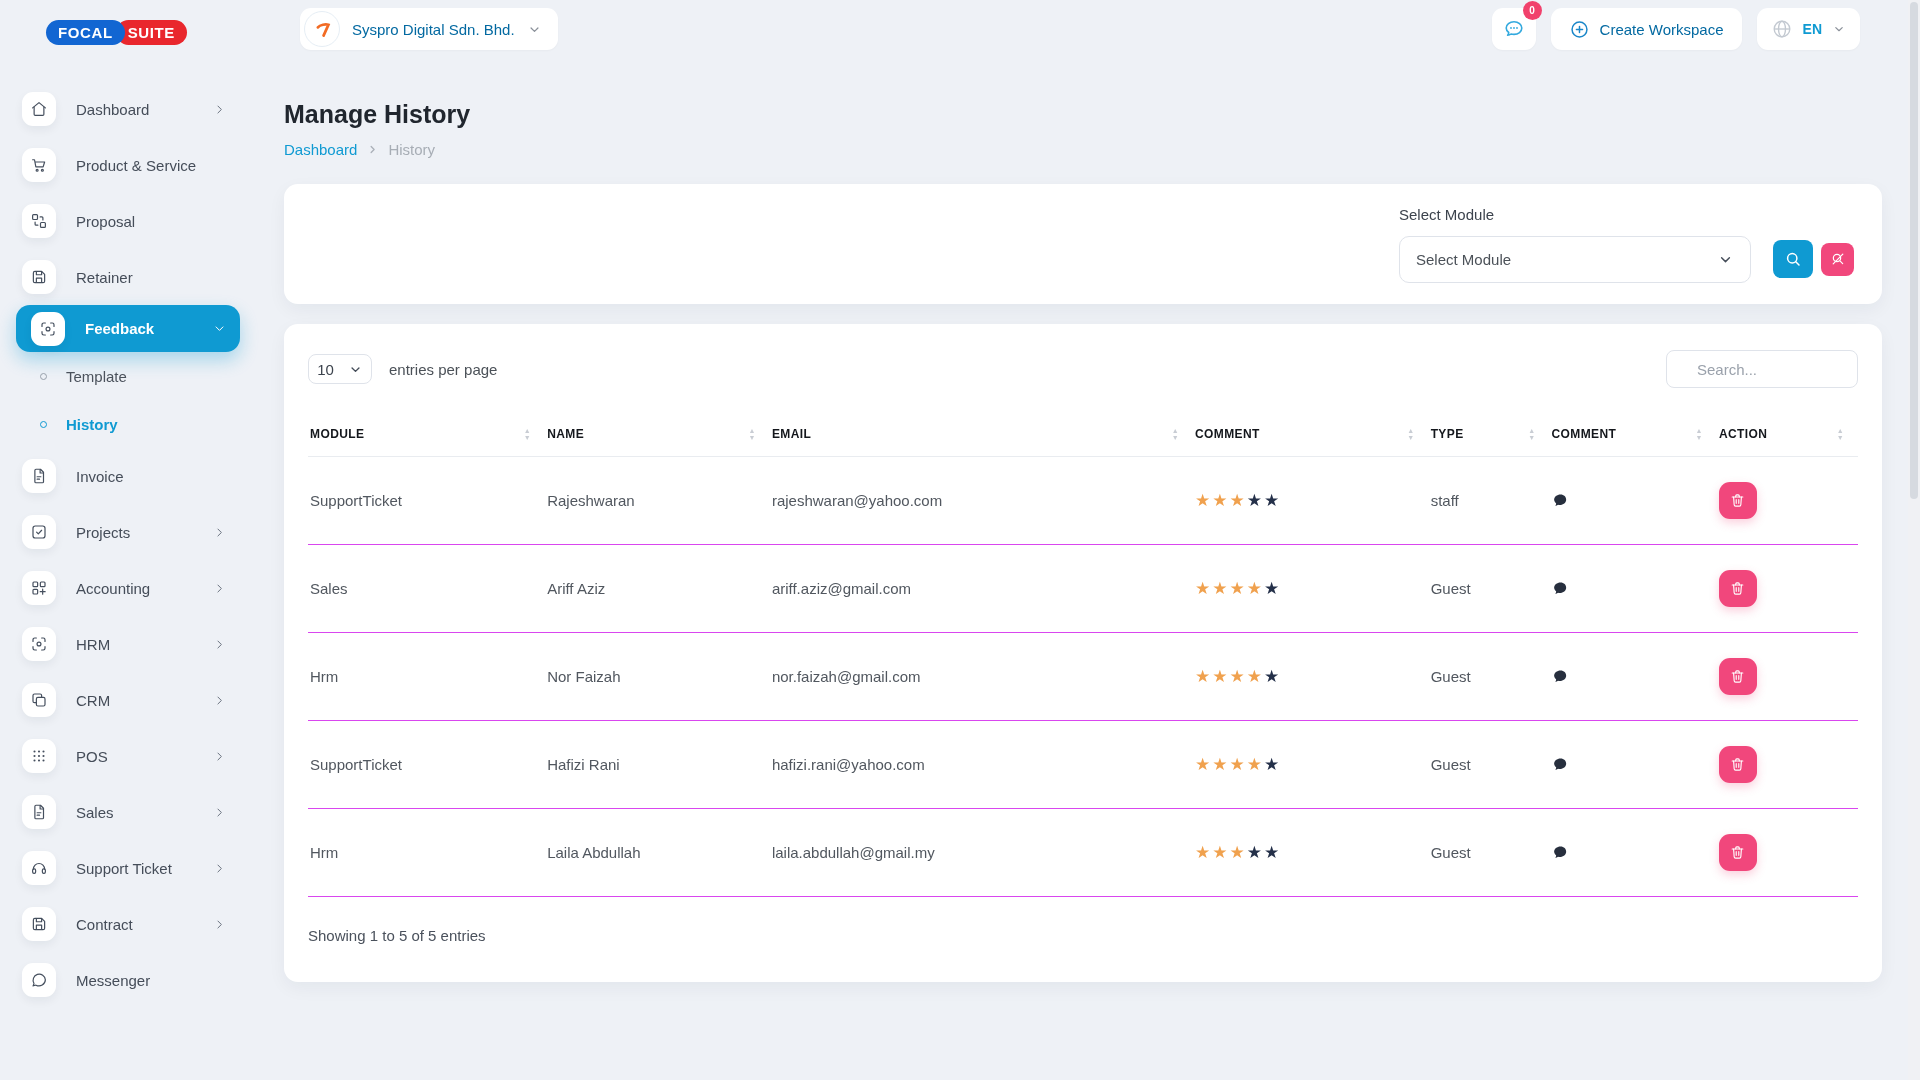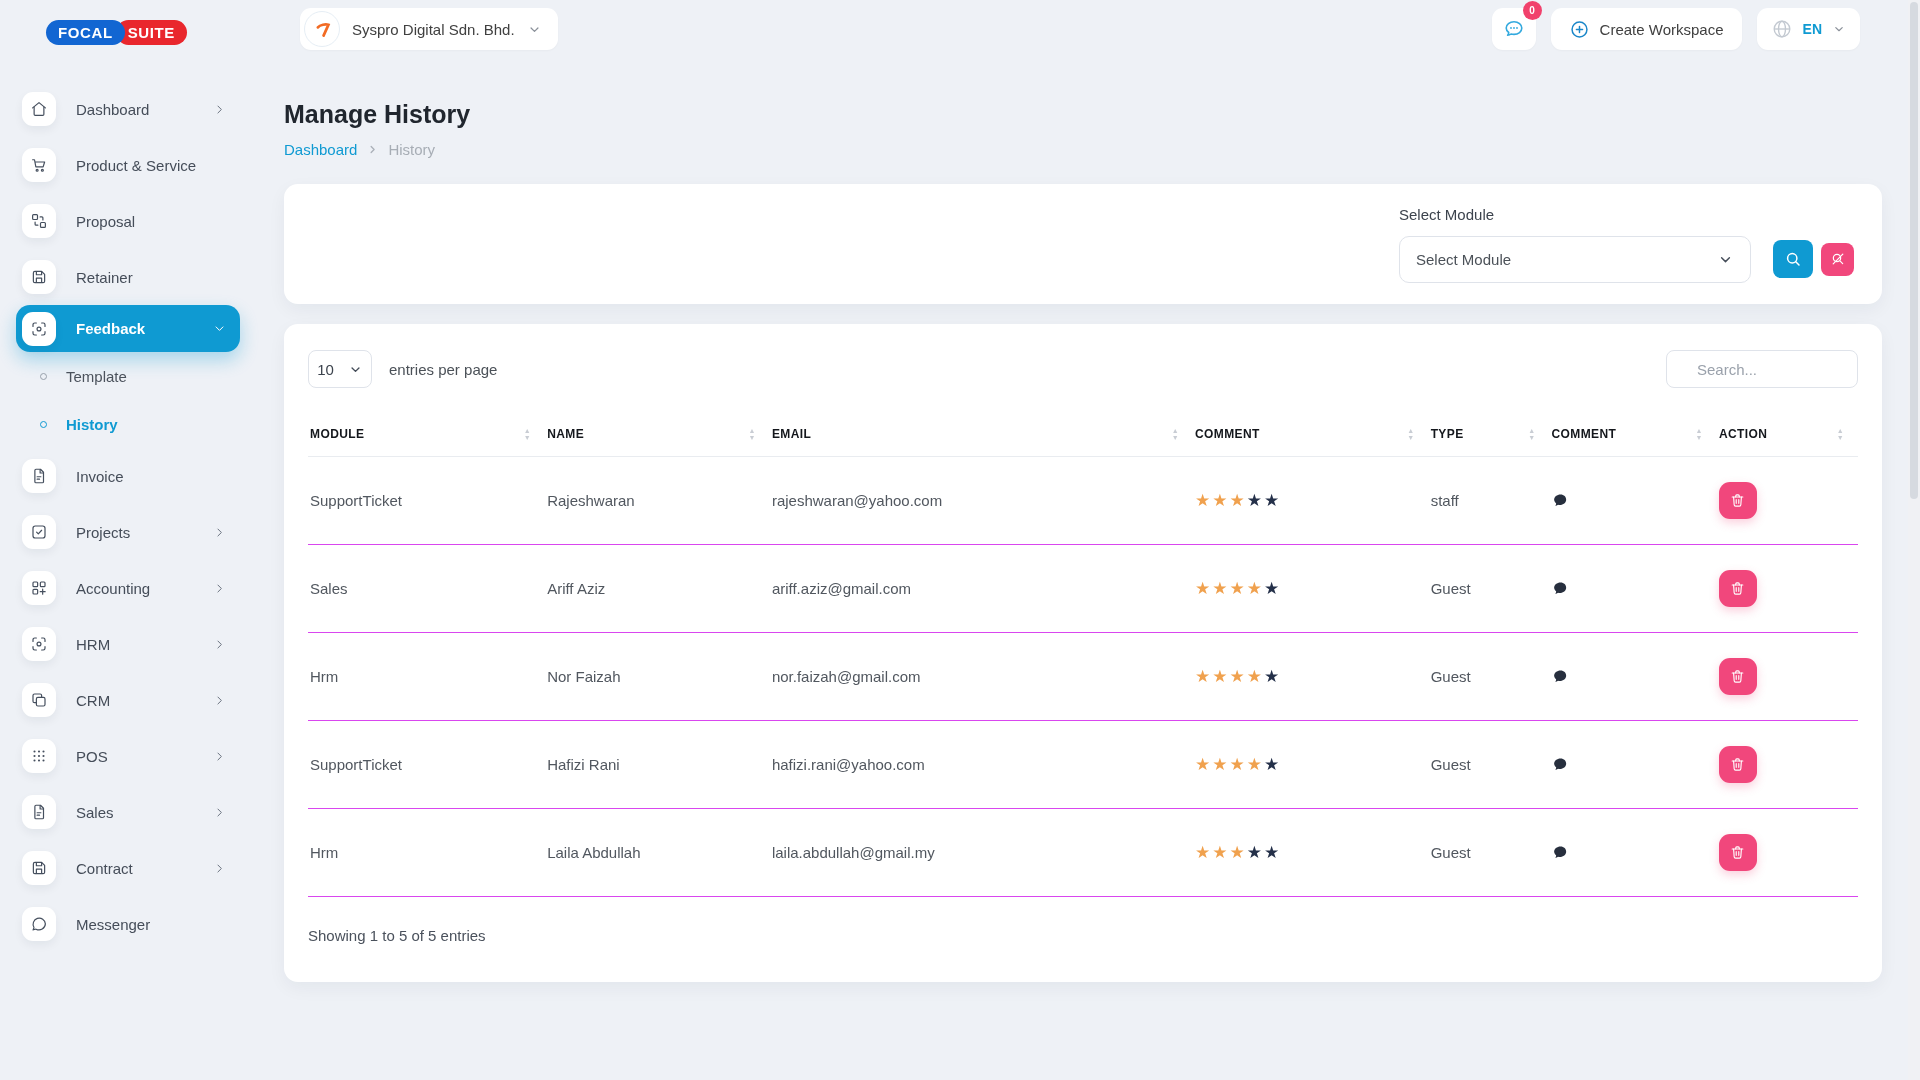--- a/index.html
+++ b/index.html
@@ -15,35 +15,35 @@
   .sidebar { position:absolute; left:0; top:0; width:240px; height:1080px; }
   .logo { margin:20px 0 0 46px; display:inline-flex; align-items:center; white-space:nowrap; }
   .logo span { font-size:15px; font-weight:700; letter-spacing:.6px; color:#fff; padding:4px 12px; border-radius:14px; }
   .logo-focal { background:var(--logo-blue); position:relative; z-index:2; margin-right:-9px; }
   .logo-suite { background:var(--logo-red); padding-left:16px; }
   .menu { padding-top:36px; }
   .menu-item { height:56px; display:flex; align-items:center; padding-left:22px; cursor:pointer; }
   .icon-tile { width:34px; height:34px; border-radius:11px; background:#fff; display:flex; align-items:center; justify-content:center; color:#454f5e; box-shadow:0 4px 10px rgba(25,35,55,.06); flex:0 0 34px; }
   .menu-label { margin-left:20px; font-size:15px; font-weight:500; color:#454d59; flex:1; }
   .menu-chevron { color:#6b7380; margin-right:13px; display:flex; }
-  .menu-item.active { background:var(--accent); border-radius:14px; margin:0 0 0 16px; padding-left:6px; box-shadow:0 8px 18px rgba(15,154,210,.32); height:47px; }
+  .menu-item.active { background:var(--accent); border-radius:14px; margin:0 0 0 16px; padding-left:15px; box-shadow:0 8px 18px rgba(15,154,210,.32); height:47px; }
   .menu-item.active .menu-label { color:#fff; font-weight:700; }
   .menu-item.active .menu-chevron { color:#fff; }
   .submenu-item { height:48px; display:flex; align-items:center; padding-left:40px; cursor:pointer; }
   .bullet { width:7px; height:7px; border-radius:50%; border:1.6px solid #98a0ab; flex:0 0 7px; }
   .submenu-label { margin-left:19px; font-size:15px; color:#4b525c; }
   .submenu-item.active .bullet { border-color:var(--accent); }
   .submenu-item.active .submenu-label { color:var(--accent); font-weight:700; }
 
   
   .topbar { position:absolute; left:0; top:0; right:12px; height:58px; display:flex; align-items:center; padding:0 48px 0 300px; }
   .pill { background:#fff; border-radius:11px; height:42px; display:flex; align-items:center; box-shadow:0 1px 2px rgba(16,24,40,.03); cursor:pointer; }
   .ws-pill { padding:0 16px 0 4px; gap:12px; }
   .ws-logo { width:36px; height:36px; border-radius:50%; background:#fff; border:1px solid #e6eef5; display:flex; align-items:center; justify-content:center; }
-  .pill-text { font-size:15px; color:#404040; }
+  .pill-text { font-size:15px; color:#0369a1; }
   .chev { color:#8a9099; display:flex; }
   .right-group { margin-left:auto; display:flex; align-items:center; gap:15px; }
   .chat-pill { width:44px; justify-content:center; position:relative; }
   .badge { position:absolute; top:-7px; right:-6px; min-width:19px; height:19px; border-radius:10px; background:var(--badge-red); color:#fff; font-size:10px; font-weight:700; display:flex; align-items:center; justify-content:center; padding:0 5px; }
   .cw-pill { padding:0 18px; gap:10px; color:#4a5560; }
   .wm-pill { padding:0 14px; gap:10px; }
   .lang-pill { padding:0 14px; gap:10px; }
   .lang-label { font-size:14px; font-weight:700; color:var(--accent); }
 
   
@@ -58,21 +58,21 @@
   .filter-card { margin:26px 26px 0 44px; height:120px; position:relative; }
   .filter-right { position:absolute; right:28px; top:22px; display:flex; align-items:flex-end; gap:22px; }
   .filter-label { font-size:15px; color:#3c434d; margin-bottom:13px; }
   .module-select { width:352px; height:47px; border:1px solid #dfe3ea; border-radius:10px; display:flex; align-items:center; justify-content:space-between; padding:0 16px; font-size:15px; color:#4b5158; cursor:pointer; background:#fff; }
   .filter-btns { display:flex; align-items:center; gap:8px; margin-bottom:5px; }
   .btn-search { width:40px; height:38px; border:none; border-radius:8px; background:var(--accent); display:flex; align-items:center; justify-content:center; cursor:pointer; }
   .btn-reset { width:33px; height:33px; border:none; border-radius:8px; background:var(--pink); display:flex; align-items:center; justify-content:center; cursor:pointer; }
 
   .table-card { margin:20px 26px 0 44px; padding:26px 24px 38px; }
   .table-controls { display:flex; align-items:center; }
-  .page-size-select { width:64px; height:38px; border:1px solid #dfe3ea; border-radius:8px; display:flex; align-items:center; justify-content:center; gap:14px; font-size:15px; color:#3c434d; cursor:pointer; }
+  .page-size-select { width:64px; height:30px; border:1px solid #dfe3ea; border-radius:8px; display:flex; align-items:center; justify-content:center; gap:14px; font-size:15px; color:#3c434d; cursor:pointer; }
   .eps-label { margin-left:17px; font-size:15px; color:#4b5158; }
   .search-input { margin-left:auto; width:192px; height:38px; border:1px solid #dfe3ea; border-radius:8px; padding:0 30px; font-size:15px; color:#4b5158; font-family:inherit; outline:none; }
   .search-input::placeholder { color:#9aa1ab; }
 
   table { width:100%; border-collapse:collapse; margin-top:24px; }
   th { text-align:left; font-size:12px; font-weight:700; letter-spacing:.4px; color:#14171c; padding:15px 24px 15px 2px; border-bottom:1px solid #e9ecf0; position:relative; cursor:pointer; white-space:nowrap;margin-left:28px; }
   .sort { position:absolute; right:14px; top:50%; transform:translateY(-50%); display:flex; flex-direction:column; line-height:7px; font-size:7px; color:#c9cdd4; }
   td { font-size:15px; color:#51575f; padding:25px 10px 25px 2px; border-bottom:1px solid #d946ef; }
   .col-module{width:15.3%} .col-name{width:14.5%} .col-email{width:27.3%} .col-rating{width:15.2%} .col-type{width:7.8%} .col-comment{width:10.8%} .col-action{width:9.1%}
   .stars { font-size:17px; letter-spacing:2px; white-space:nowrap; }
@@ -261,20 +261,35 @@
         </div>
         <div class="menu-item">
           <span class="icon-tile">
             <svg viewBox="0 0 24 24" width="18" height="18" fill="none" stroke="currentColor" stroke-width="1.6" stroke-linecap="round" stroke-linejoin="round">
               <path d="M6.5 4.5A1.5 1.5 0 0 1 8 3h6l4 4v12.5a1.5 1.5 0 0 1-1.5 1.5H8a1.5 1.5 0 0 1-1.5-1.5z"></path>
               <path d="M13.5 3.3V8h4.2"></path>
               <path d="M9.5 13h5M9.5 16.2h3.2"></path>
             </svg>
           </span>
           <span class="menu-label">Sales</span>
+          <span class="menu-chevron">
+            <svg viewBox="0 0 24 24" width="15" height="15" fill="none" stroke="currentColor" stroke-width="1.6" stroke-linecap="round" stroke-linejoin="round">
+              <polyline points="9.5,6.5 15,12 9.5,17.5"></polyline>
+            </svg>
+          </span>
+        </div>
+        <div class="menu-item">
+          <span class="icon-tile">
+            <svg viewBox="0 0 24 24" width="18" height="18" fill="none" stroke="currentColor" stroke-width="1.6" stroke-linecap="round" stroke-linejoin="round">
+              <path d="M4.5 13.5a7.5 7.5 0 0 1 15 0"></path>
+              <rect x="3.5" y="13.2" width="4" height="6" rx="1.8"></rect>
+              <rect x="16.5" y="13.2" width="4" height="6" rx="1.8"></rect>
+            </svg>
+          </span>
+          <span class="menu-label">Support Ticket</span>
           <span class="menu-chevron">
             <svg viewBox="0 0 24 24" width="15" height="15" fill="none" stroke="currentColor" stroke-width="1.6" stroke-linecap="round" stroke-linejoin="round">
               <polyline points="9.5,6.5 15,12 9.5,17.5"></polyline>
             </svg>
           </span>
         </div>
         <div class="menu-item">
           <span class="icon-tile">
             <svg viewBox="0 0 24 24" width="18" height="18" fill="none" stroke="currentColor" stroke-width="1.6" stroke-linecap="round" stroke-linejoin="round">
               <path d="M4.5 6.5a2 2 0 0 1 2-2h9l4 4v9a2 2 0 0 1-2 2h-11a2 2 0 0 1-2-2z"></path>

